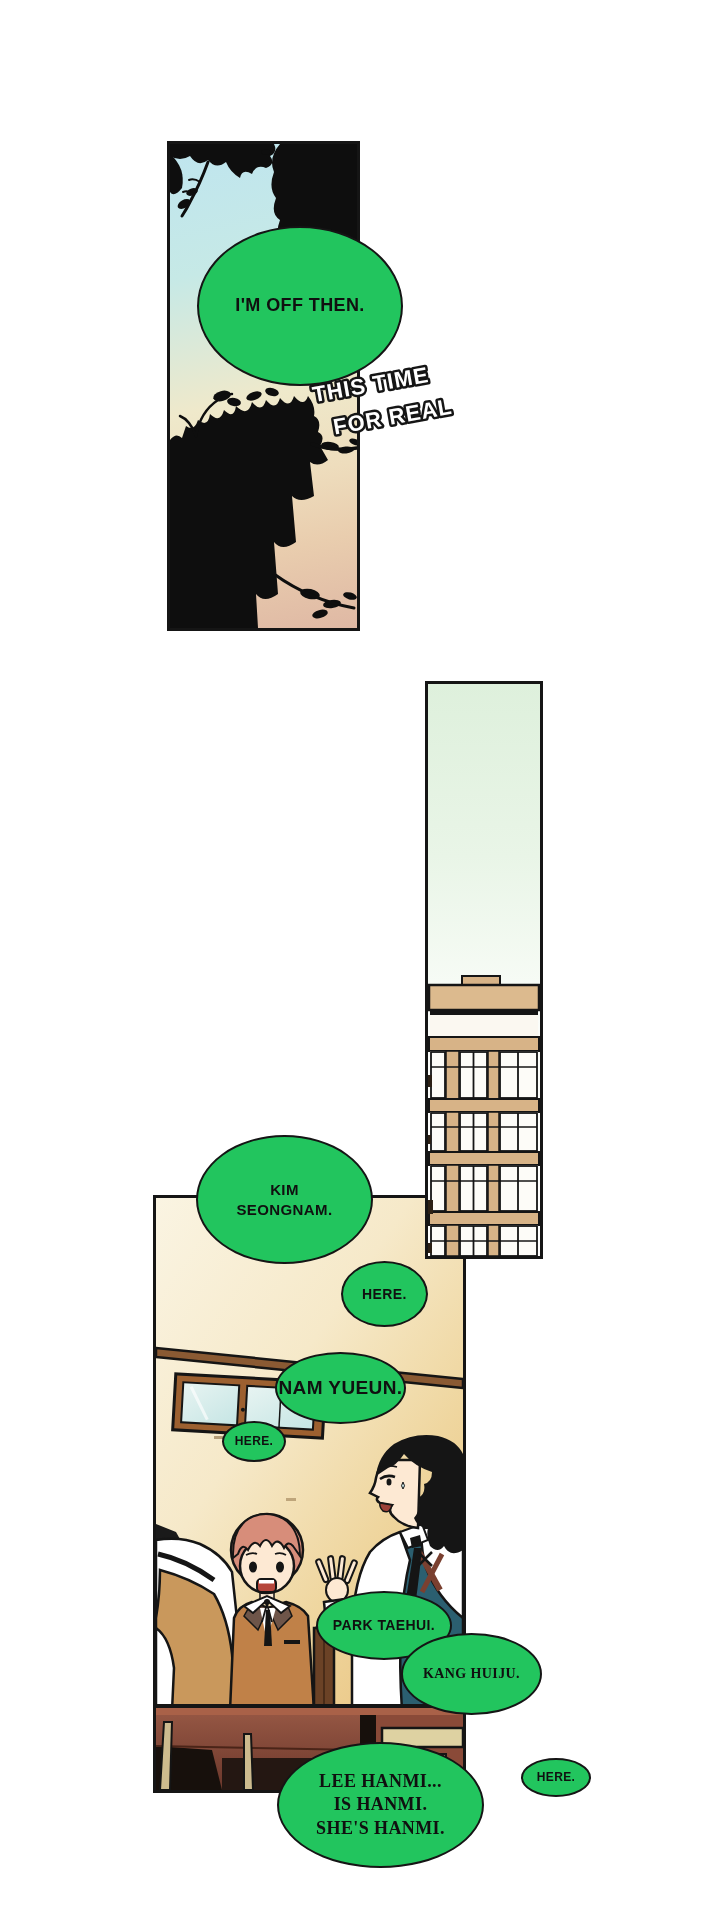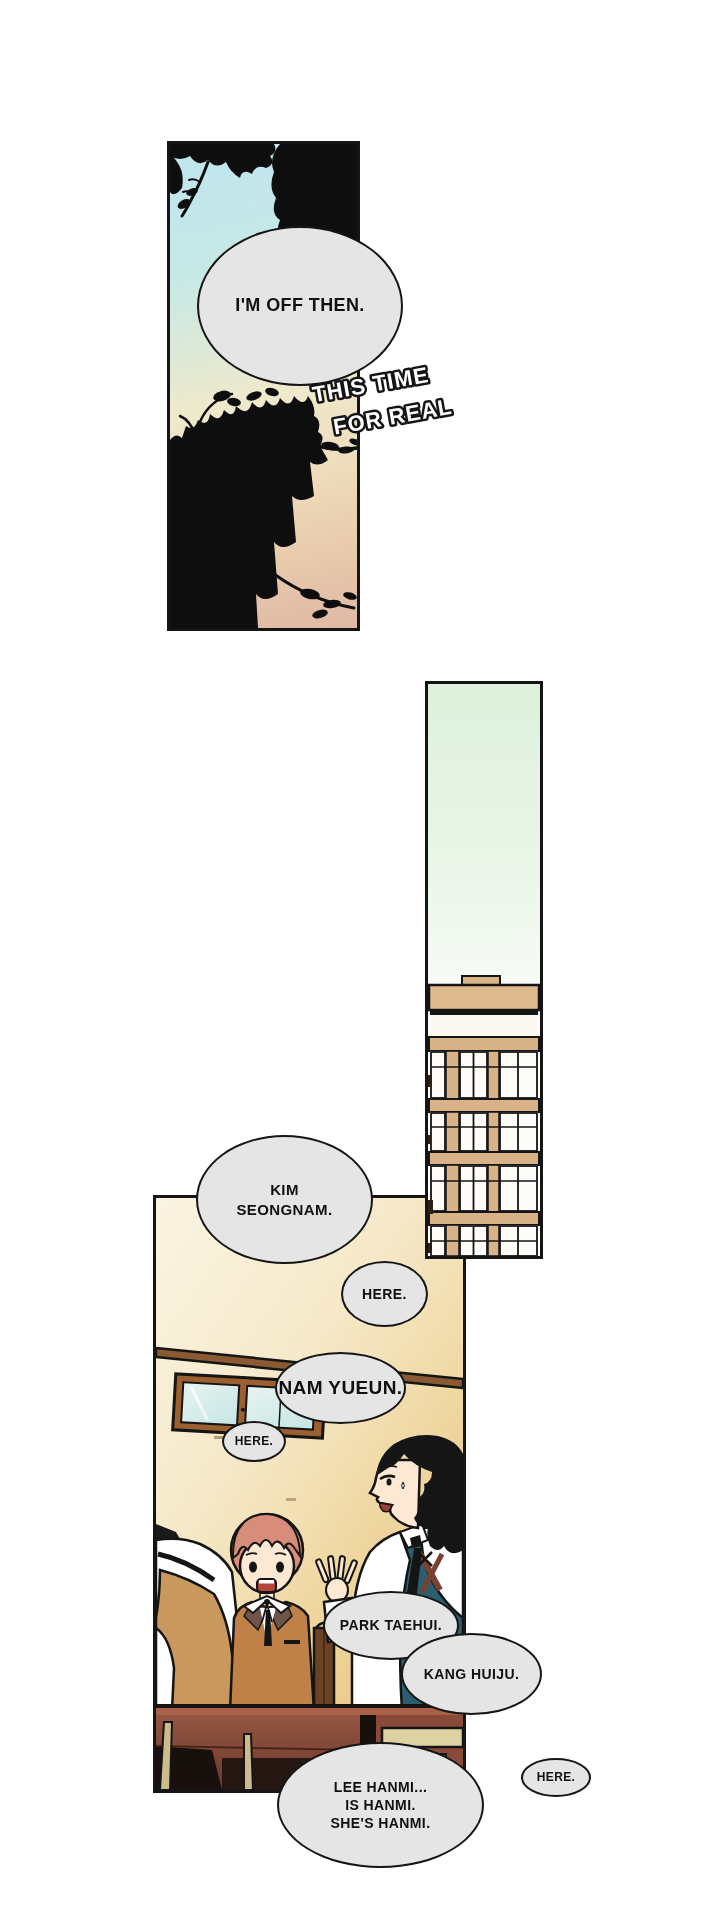--- a/index.html
+++ b/index.html
@@ -6,32 +6,32 @@
   .page{position:relative;width:720px;height:1911px;background:#ffffff;overflow:hidden;
         font-family:"Liberation Sans",sans-serif;}
   .panel{position:absolute;border:3px solid #151515;box-sizing:border-box;overflow:hidden;}
   #panel-sky{left:167px;top:141px;width:193px;height:490px;z-index:1;
      background:linear-gradient(168deg,#bfe5ef 0%,#c6e9e6 26%,#efe9cb 52%,#eeddbd 68%,#e9cdae 82%,#dfb8a4 100%);}
   #panel-building{left:425px;top:681px;width:118px;height:578px;z-index:3;
      background:linear-gradient(180deg,#def0dc 0%,#e9f5e7 30%,#fbfdfa 60%,#ffffff 100%);}
   #panel-classroom{left:153px;top:1195px;width:313px;height:598px;z-index:2;background:#f8f0da;}
   .art{position:absolute;inset:0;width:100%;height:100%;display:block;}
   .building-art{position:absolute;left:0;bottom:0;width:100%;height:281px;display:block;}
-  .bubble{position:absolute;background:#e5e5e5;border:2.5px solid #151515;border-radius:50%;
+  .bubble{position:absolute;background:#22c55e;border:2.5px solid #151515;border-radius:50%;
      display:flex;flex-direction:column;align-items:center;justify-content:center;
      text-align:center;z-index:6;font-weight:bold;color:#101010;letter-spacing:.4px;line-height:1.3;}
   .bubble span{display:block;}
   #b-imoff {left:197px;top:226px;width:202px;height:156px;font-size:18px;}
   #b-kim   {left:196px;top:1135px;width:173px;height:125px;font-size:15px;}
   #b-here1 {left:341px;top:1261px;width:83px;height:62px;font-size:14px;}
   #b-nam   {left:275px;top:1352px;width:127px;height:68px;font-size:19px;}
   #b-here2 {left:222px;top:1421px;width:60px;height:37px;font-size:12px;}
-  #b-park  {left:323px;top:1591px;width:132px;height:65px;font-size:14px;}
-  #b-kang  {left:401px;top:1633px;width:137px;height:78px;font-size:14px;}
-  #b-lee   {left:277px;top:1742px;width:203px;height:122px;font-size:14px;}
+  #b-park  {left:316px;top:1591px;width:132px;height:65px;font-size:14px;}
+  #b-kang  {left:401px;top:1633px;width:137px;height:78px;font-size:14px;font-family:Liberation Serif, serif;}
+  #b-lee   {left:277px;top:1742px;width:203px;height:122px;font-size:18px;font-family:Liberation Serif, serif;}
   #b-here3 {left:521px;top:1758px;width:66px;height:35px;font-size:12px;}
   #sfx{position:absolute;left:300px;top:366px;width:175px;height:90px;z-index:4;overflow:visible;}
   #sfx text{font-family:"Liberation Sans",sans-serif;font-weight:bold;font-size:22px;
      letter-spacing:1px;fill:#ffffff;stroke:#151515;stroke-width:5;
      paint-order:stroke;stroke-linejoin:round;text-anchor:middle;}
 </style>
 </head>
 <body>
 
 <div class="page">

